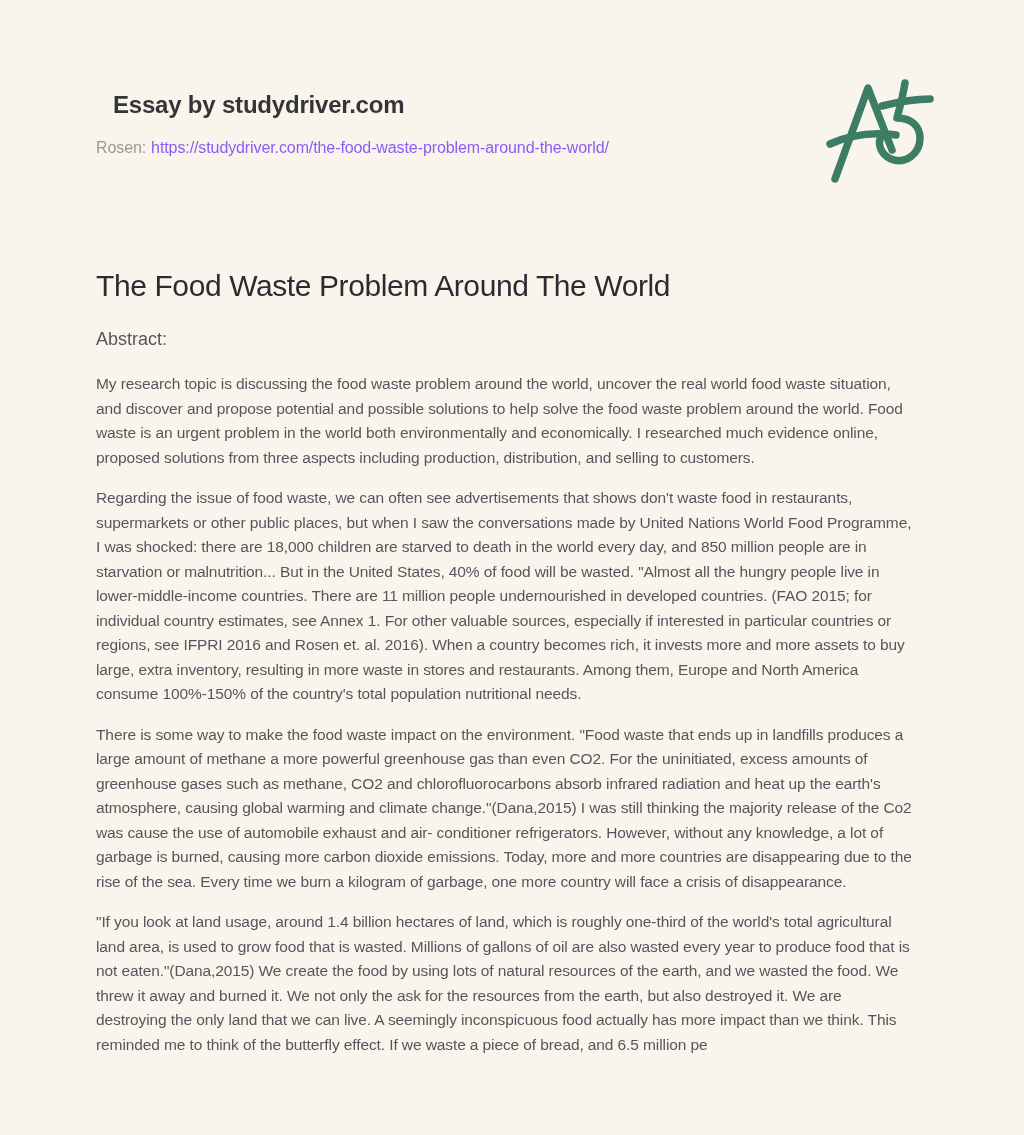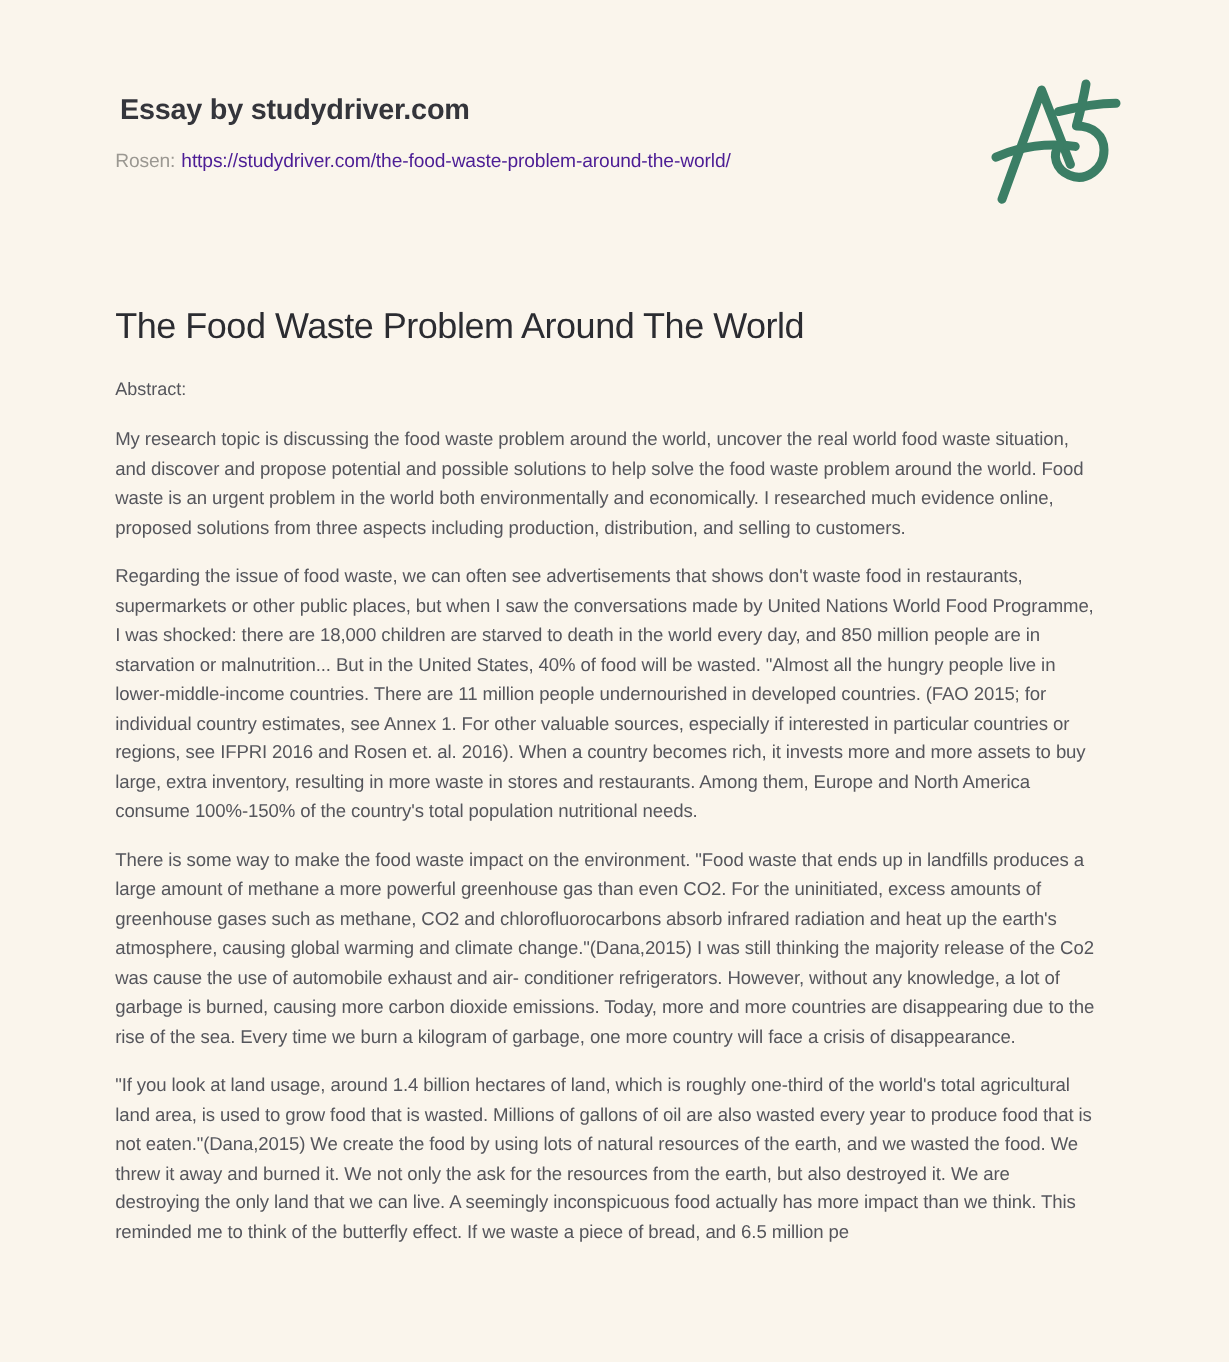--- a/index.html
+++ b/index.html
@@ -20,35 +20,35 @@
     height: 1135px;
     background: #FAF5EC;
   }
   .content {
     position: relative;
     margin: 0 auto 0 96px;
     width: 836px;
   }
   
   .doc-header h1 {
-    margin: 4px;
+    margin: 17px;
     padding-top: 74px;
     font-size: 24px;
     font-weight: 700;
     letter-spacing: -0.2px;
     color: #34353B;
   }
   .source-line {
     margin: 20px 0 0 0;
     font-size: 16px;
     letter-spacing: -0.1px;
     color: #9B9892;
   }
   .source-line a {
-    color: #4c1d95;
+    color: #8b5cf6;
     text-decoration: none;
     margin-left: 5px;
     cursor: pointer;
   }
   .logo {
     position: absolute;
     left: 818px;
     top: 60px;
     width: 130px;
     height: 110px;
@@ -56,21 +56,21 @@
   
   .essay-title {
     margin: 112px 0 0 0;
     font-size: 30px;
     font-weight: 400;
     letter-spacing: -0.4px;
     color: #2B2C31;
   }
   .abstract-label {
     margin: 26px 0 0 0;
-    font-size: 15px;
+    font-size: 18px;
     color: #55565C;
   }
   .para {
     margin: 22px 16px 0 0;
     font-size: 15.5px;
     line-height: 24.5px;
     letter-spacing: -0.1px;
     color: #55565C;
     text-align: left;
   }

